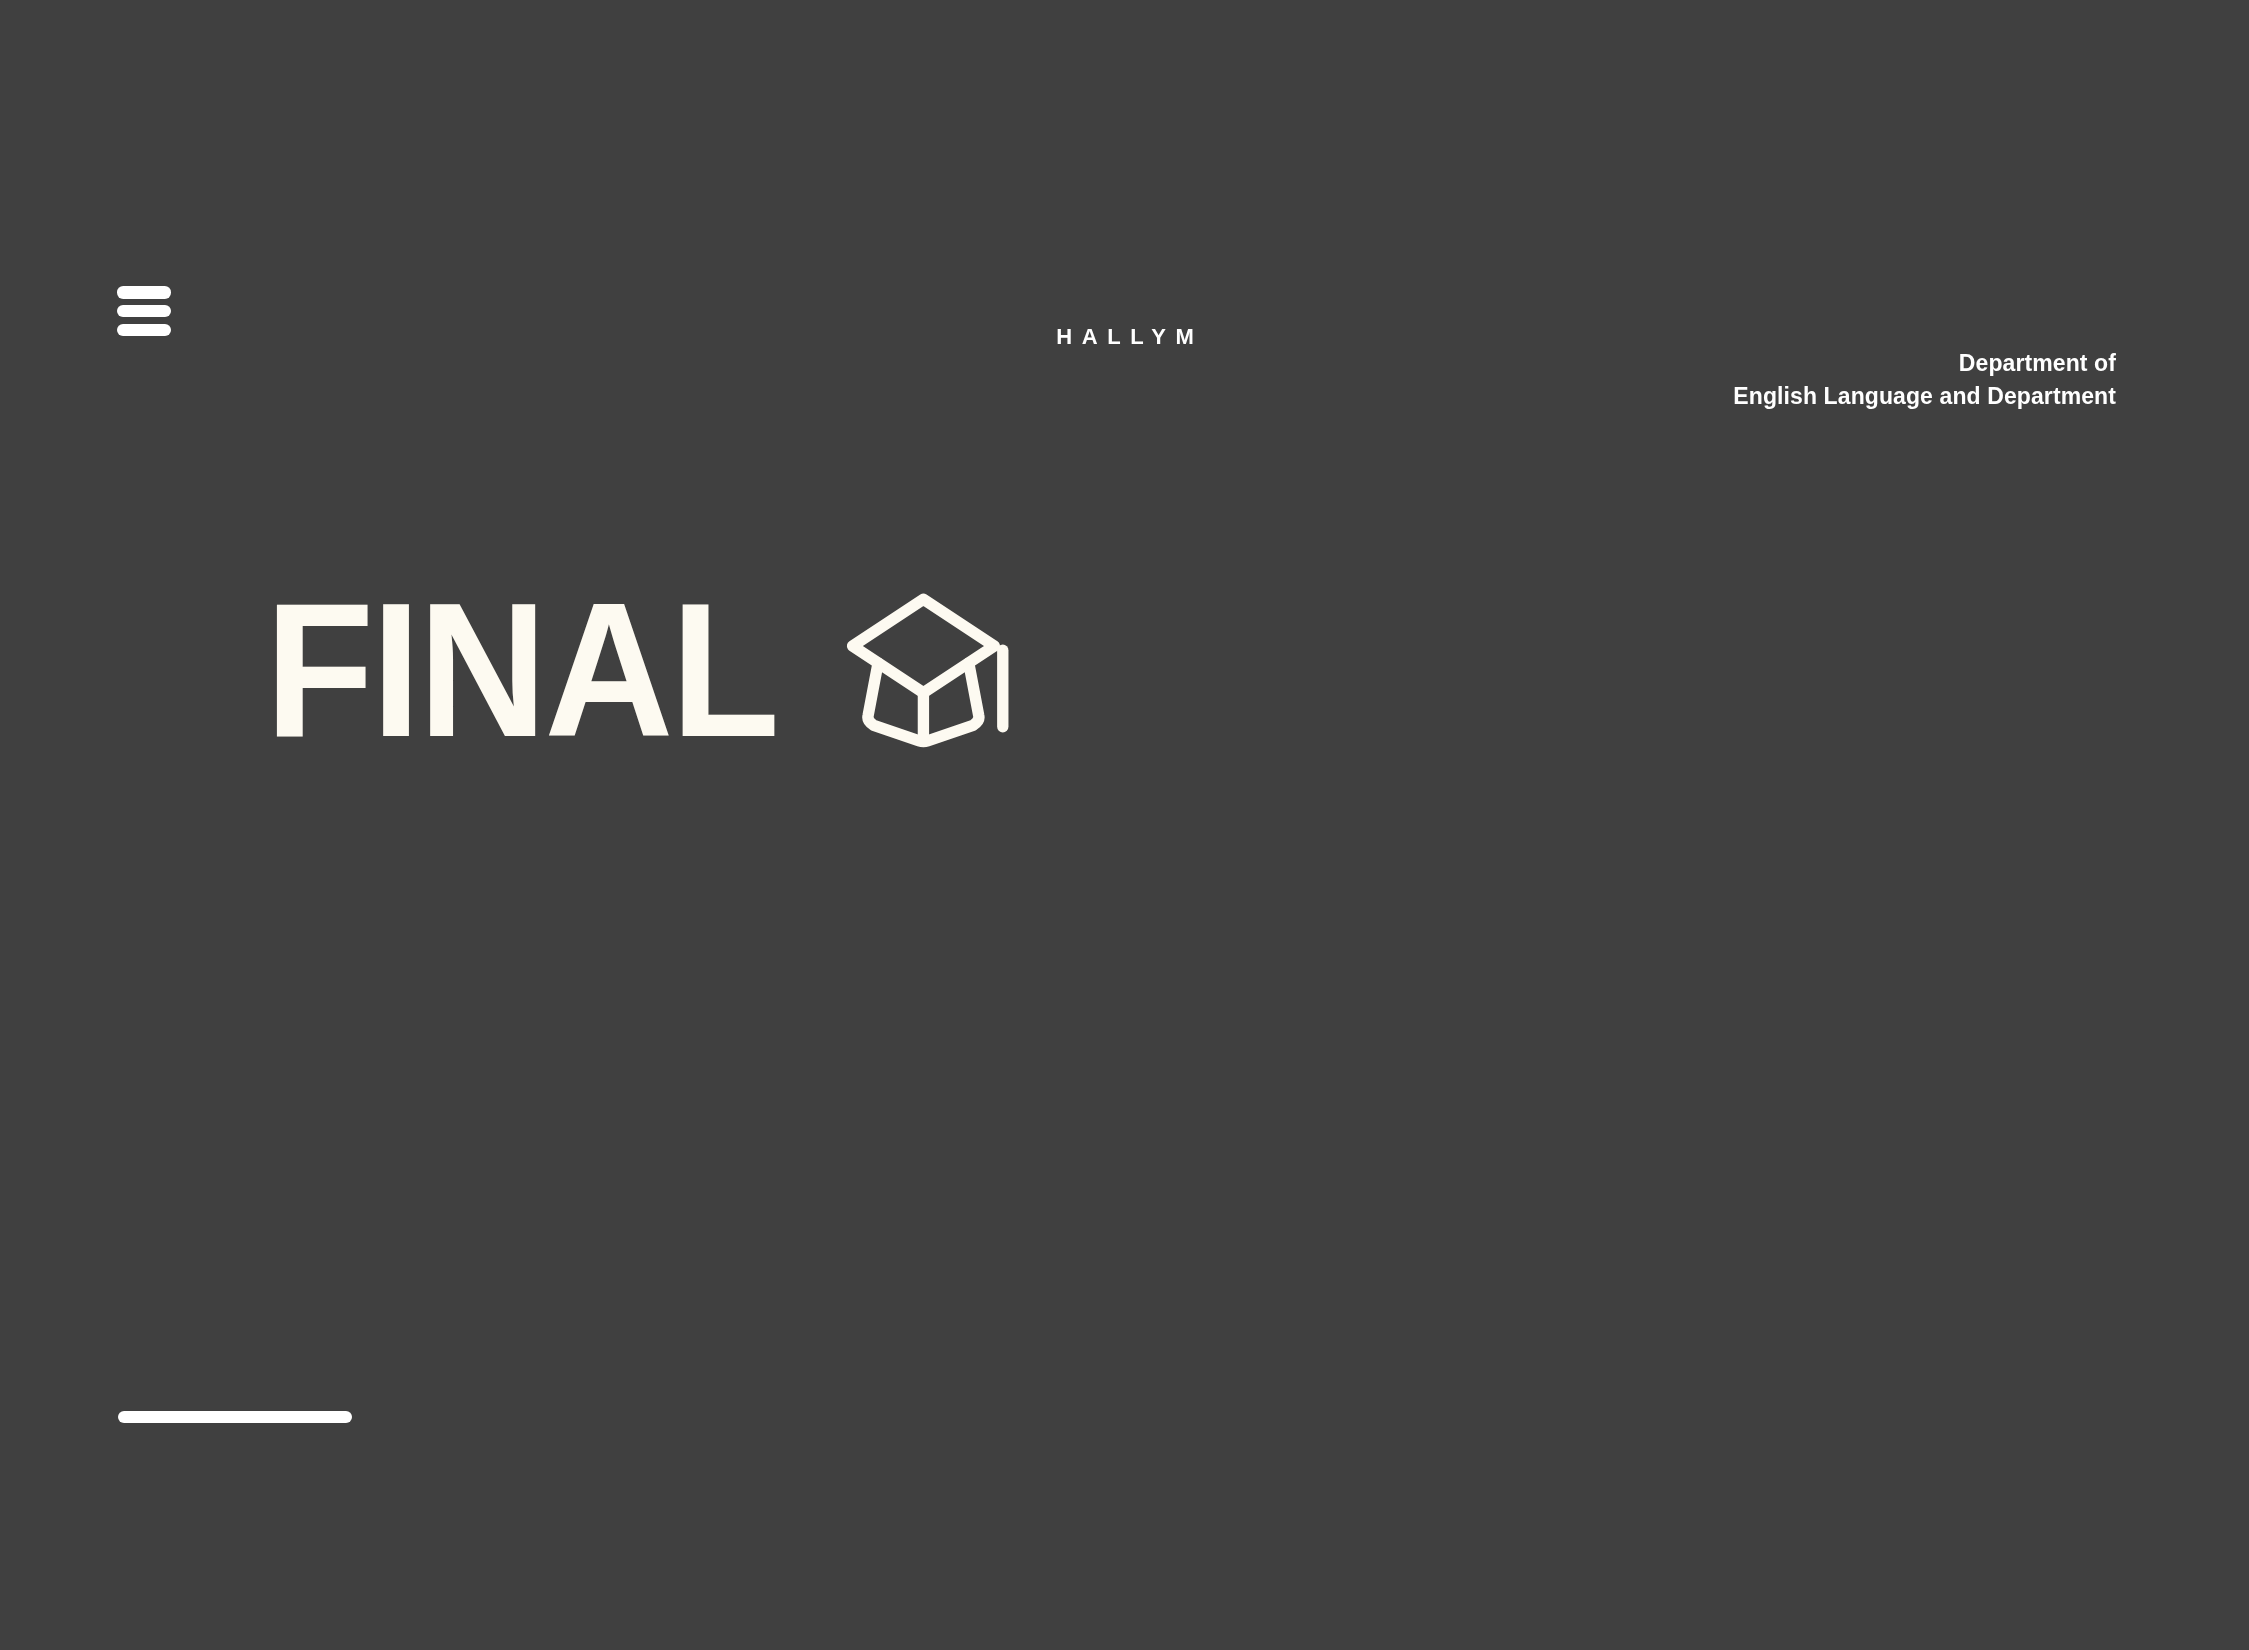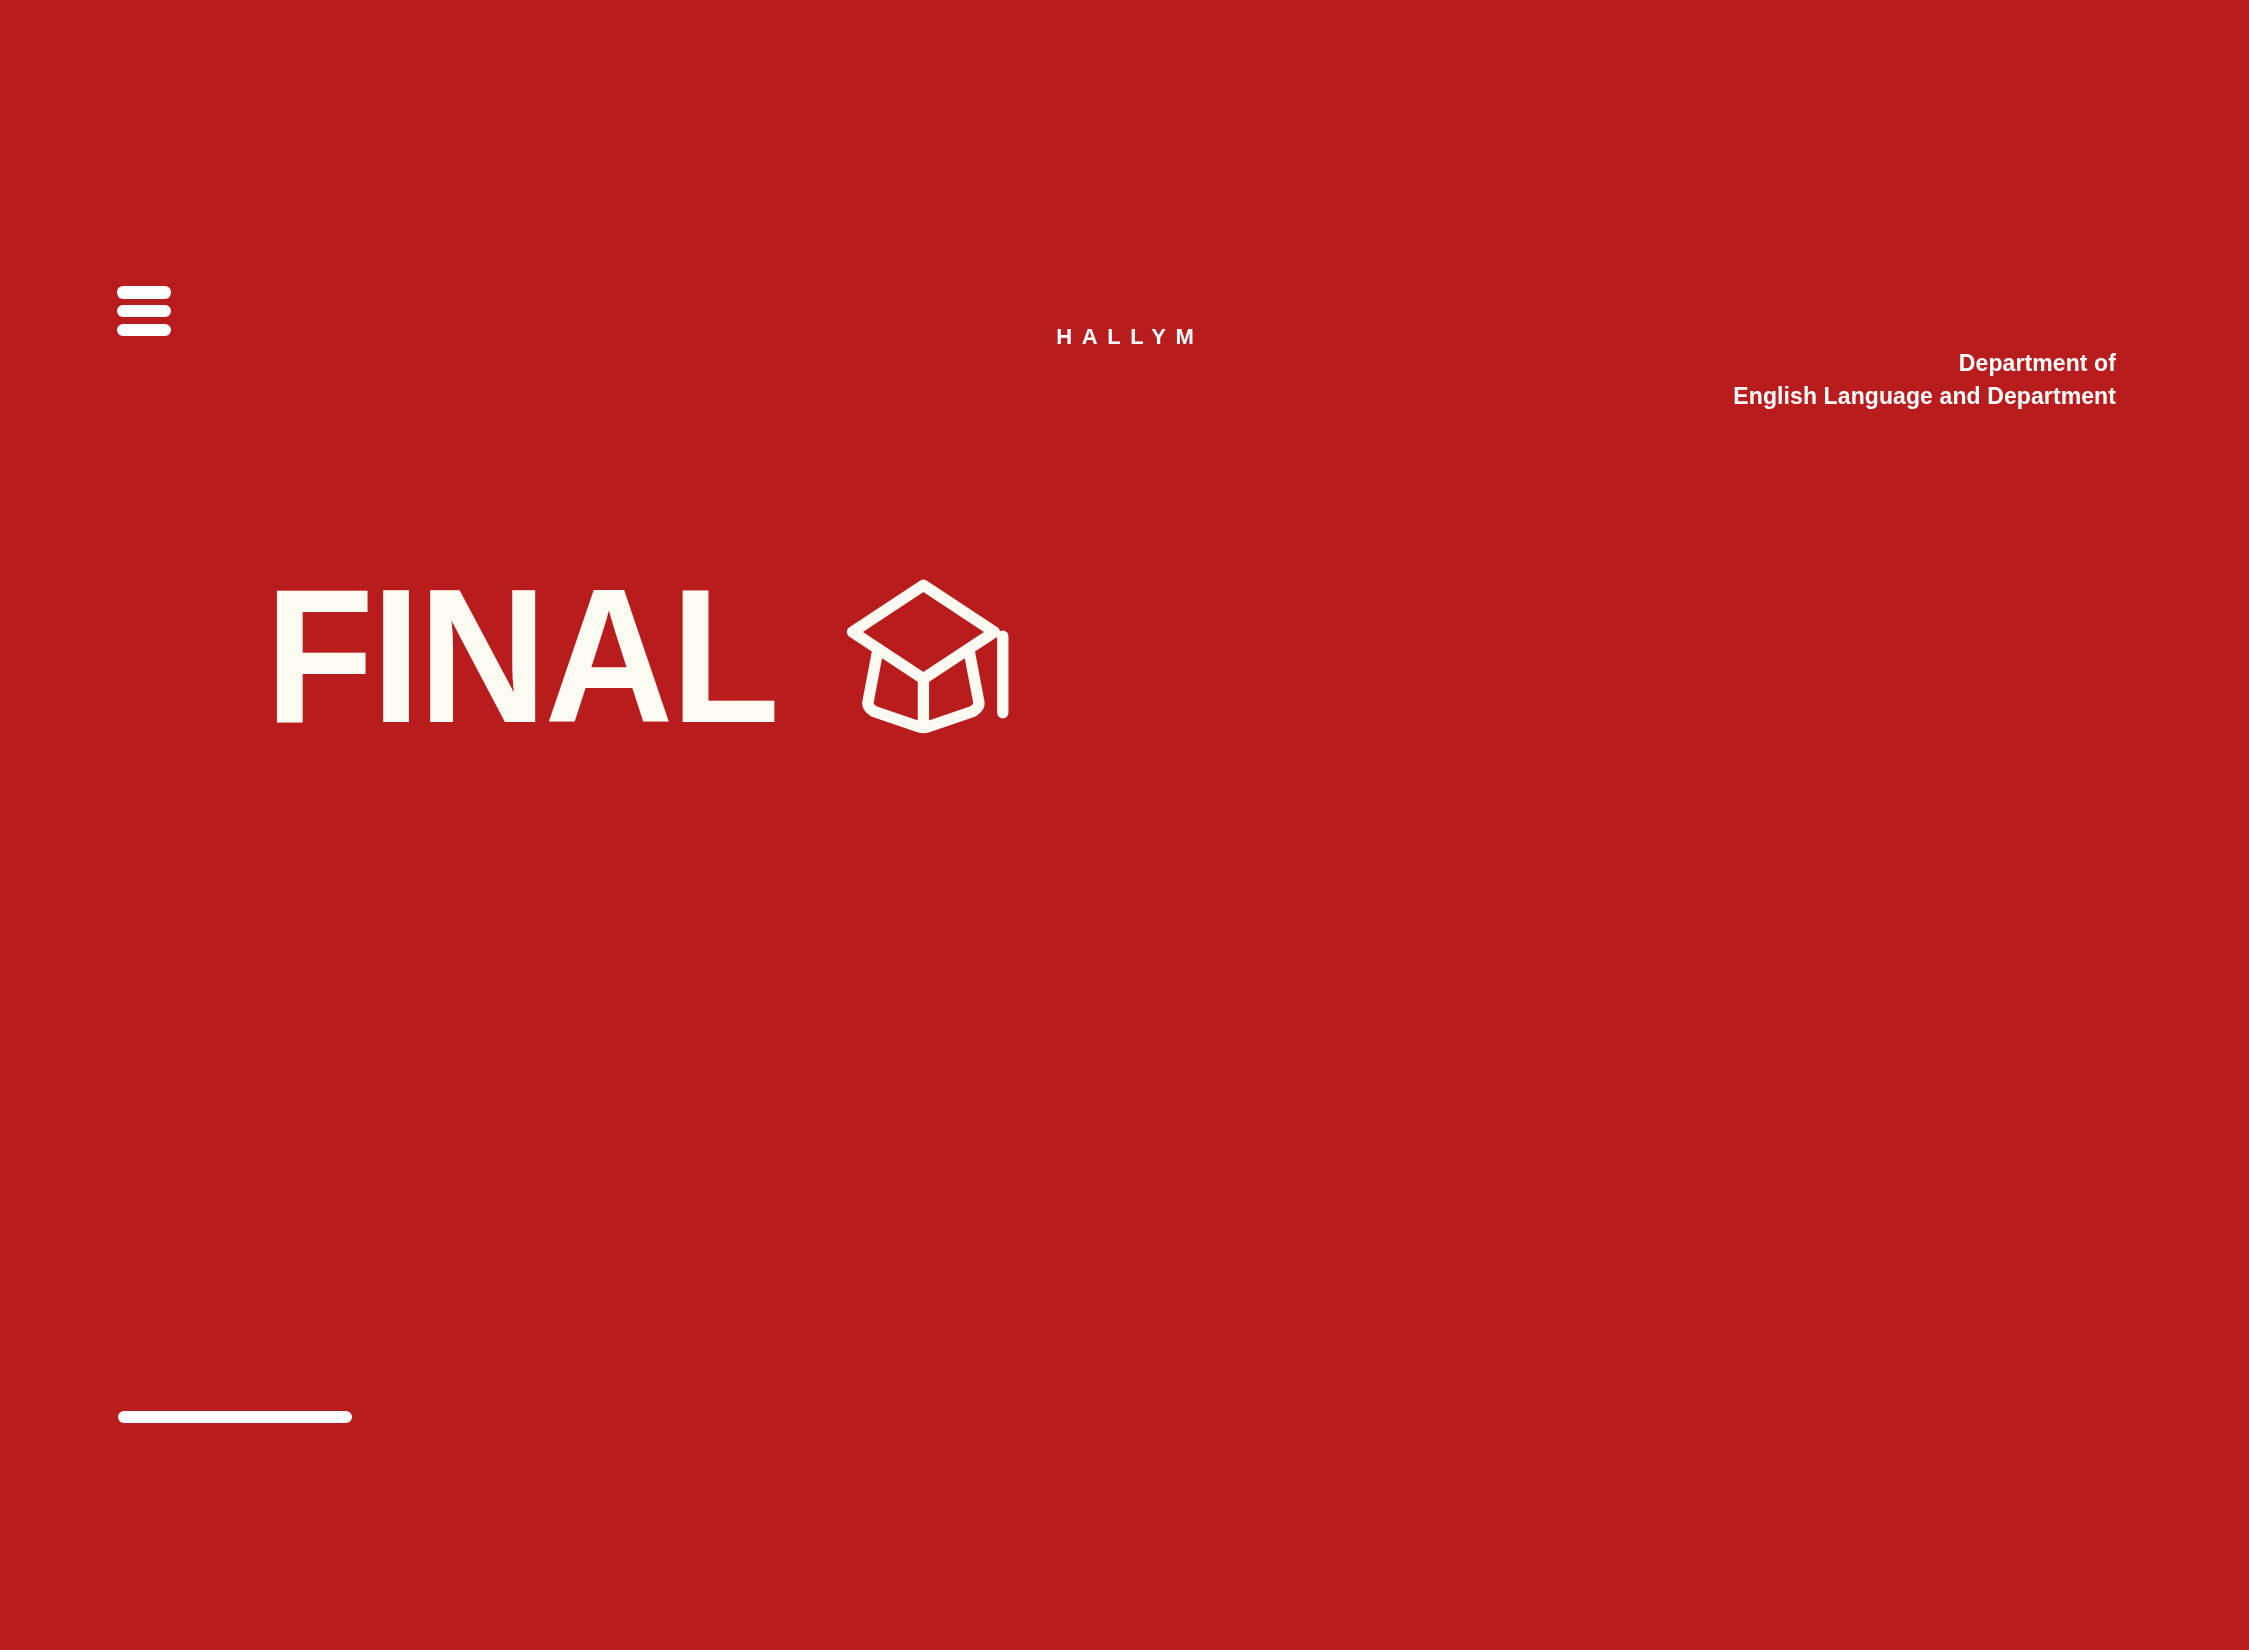--- a/index.html
+++ b/index.html
@@ -9,21 +9,21 @@
 
   body {
     background: #0f68bb;
     font-family: "Liberation Sans", sans-serif;
   }
 
   #slide {
     position: relative;
     width: 2250px;
     height: 1650px;
-    background: #b91c1c;
+    background: #404040;
     overflow: hidden;
   }
 
   
 
   #menu-button {
     position: absolute;
     left: 117px;
     top: 286px;
     width: 54px;
@@ -66,21 +66,21 @@
     line-height: 1.42;
     letter-spacing: 0.1px;
     margin-left: 46px;
   }
 
   
 
   #title-block {
     position: absolute;
     left: 265px;
-    top: 560px;
+    top: 574px;
     width: 1727px;
     text-align: center;
   }
 
   .title-row {
     display: flex;
     align-items: center;
     height: 192px;
   }
 

